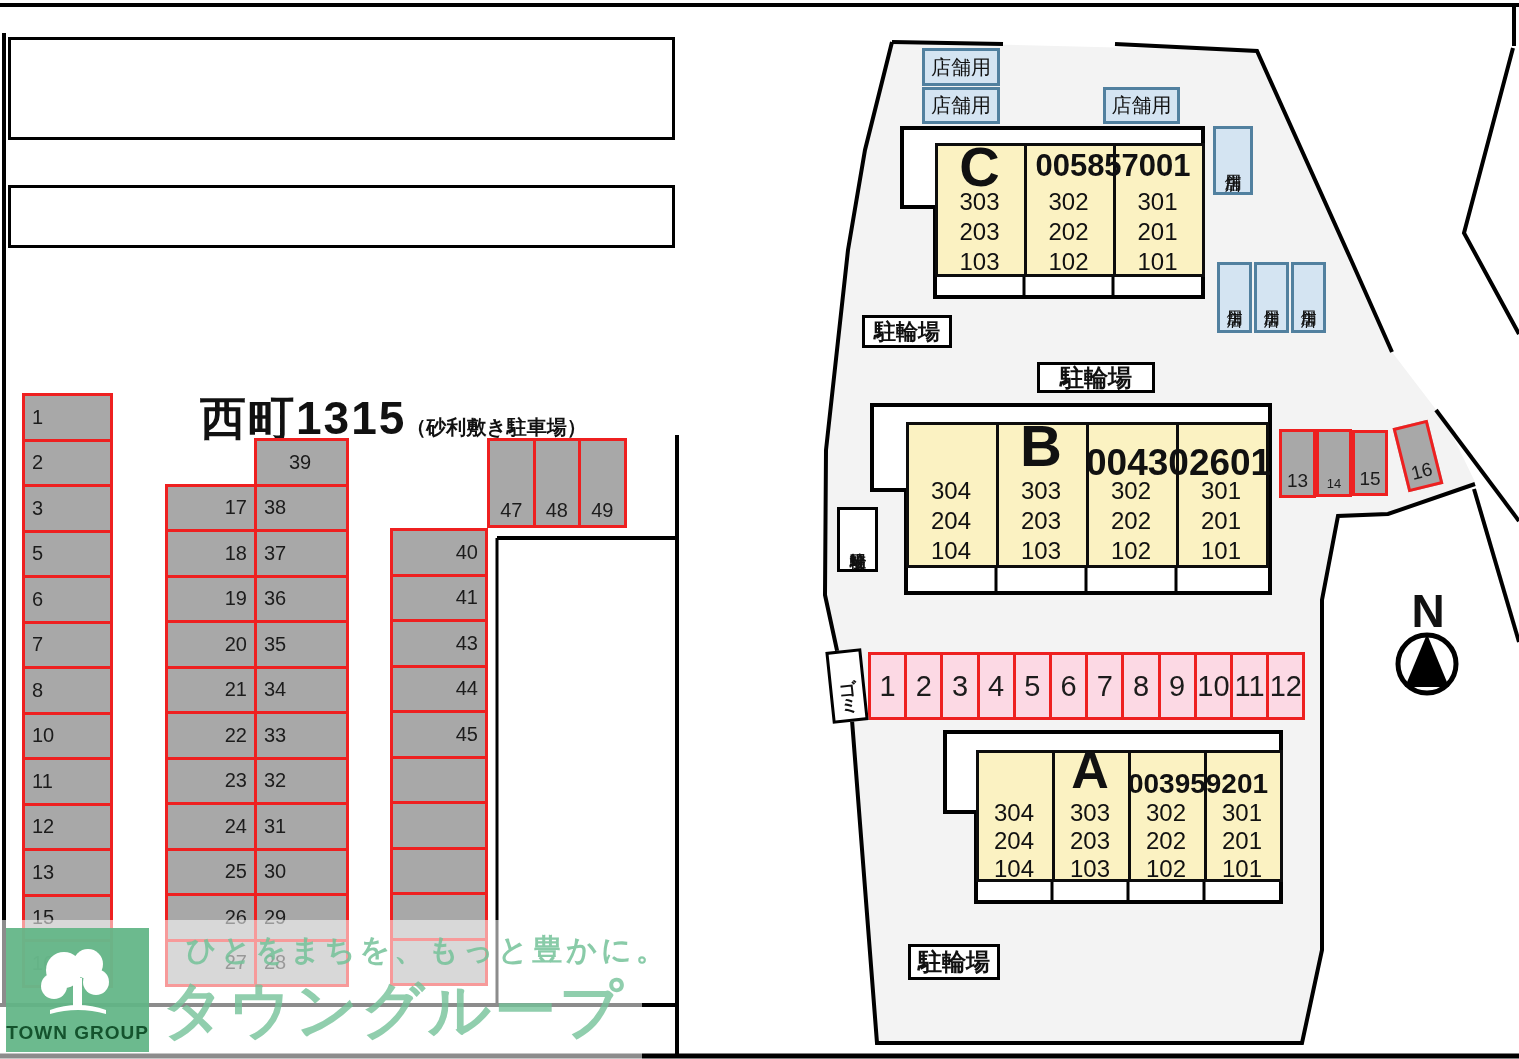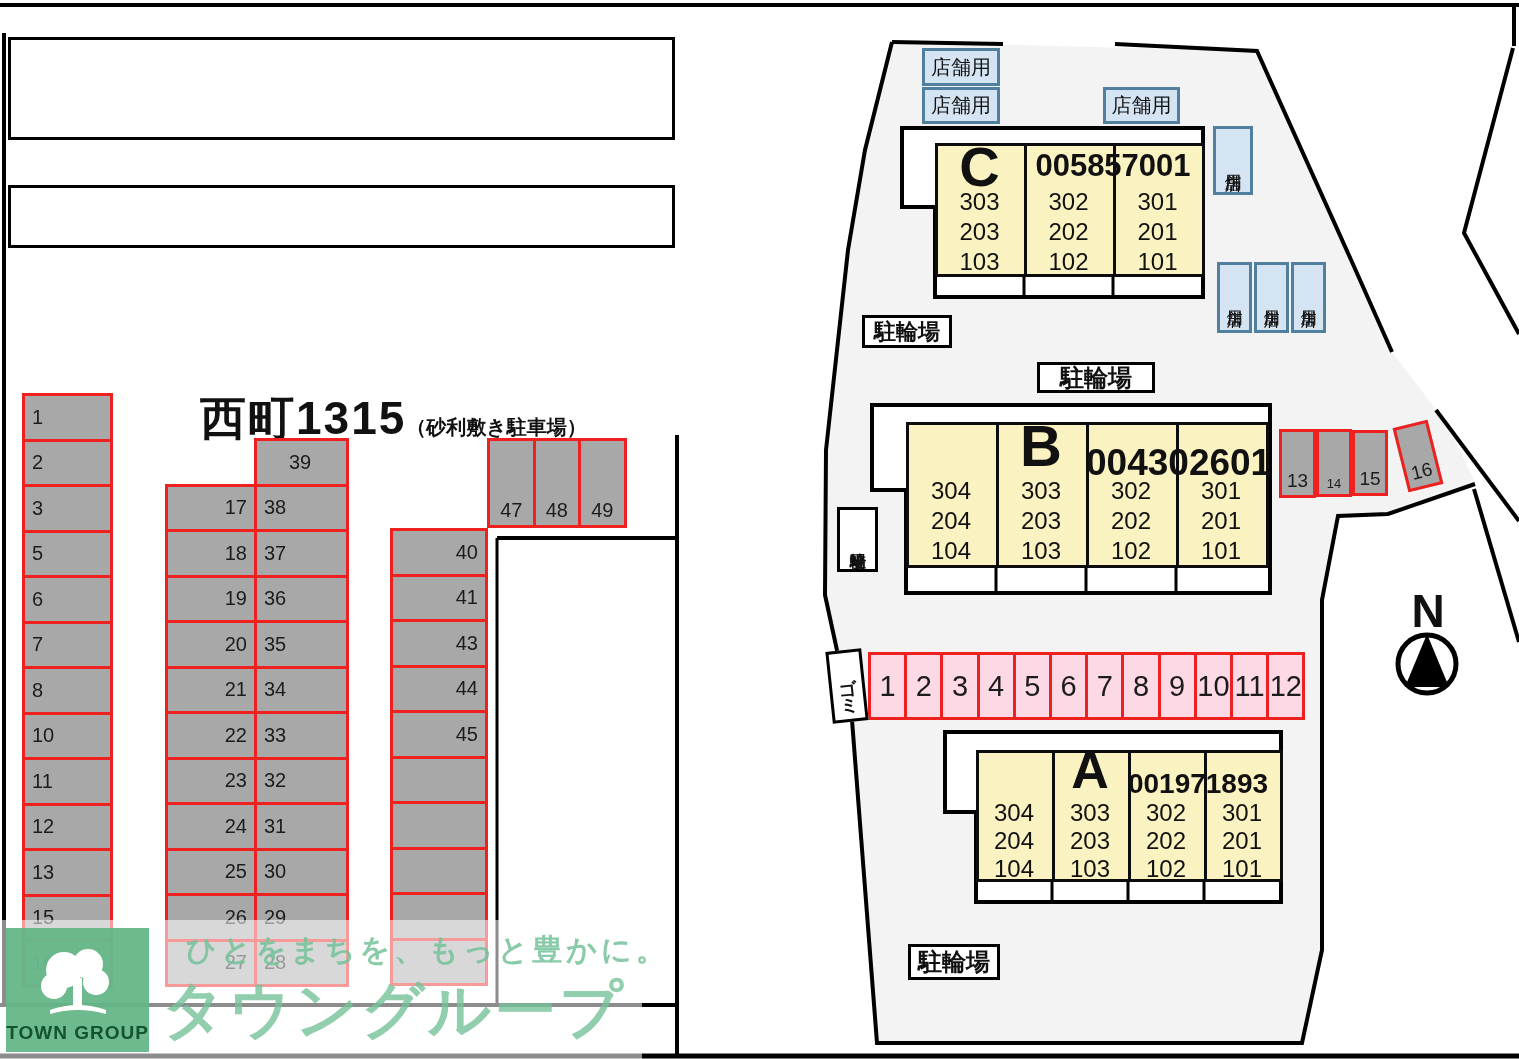--- a/index.html
+++ b/index.html
@@ -214,21 +214,21 @@
     <div class="room" style="left: 1052px; top: 855px; width: 76px; height: 28px; line-height: 28px;">103</div>
     <div class="bcell" style="left: 1128px; top: 750px; width: 79px; height: 132px;"></div>
     <div class="room" style="left: 1128px; top: 799px; width: 76px; height: 28px; line-height: 28px;">302</div>
     <div class="room" style="left: 1128px; top: 827px; width: 76px; height: 28px; line-height: 28px;">202</div>
     <div class="room" style="left: 1128px; top: 855px; width: 76px; height: 28px; line-height: 28px;">102</div>
     <div class="bcell" style="left: 1204px; top: 750px; width: 79px; height: 132px;"></div>
     <div class="room" style="left: 1204px; top: 799px; width: 76px; height: 28px; line-height: 28px;">301</div>
     <div class="room" style="left: 1204px; top: 827px; width: 76px; height: 28px; line-height: 28px;">201</div>
     <div class="room" style="left: 1204px; top: 855px; width: 76px; height: 28px; line-height: 28px;">101</div>
     <div class="blg-letter" style="left: 1052px; top: 740px; width: 76px; font-size: 52px;">A</div>
-    <div class="blg-code" style="left: 1118px; top: 768px; width: 160px; font-size: 28px;">001971893</div>
+    <div class="blg-code" style="left: 1118px; top: 768px; width: 160px; font-size: 28px;">003959201</div>
     <div id="wm-overlay"></div>
     <div id="logo">
     <svg width="96" height="78" viewBox="0 0 96 78">
       <circle cx="34" cy="26" r="18" fill="#fff"></circle>
       <circle cx="58" cy="20" r="15" fill="#fff"></circle>
       <circle cx="66" cy="38" r="13" fill="#fff"></circle>
       <circle cx="24" cy="42" r="13" fill="#fff"></circle>
       <rect x="43" y="34" width="9" height="32" fill="#fff"></rect>
       <path d="M20,66 Q48,56 76,66 L76,70 Q48,62 20,70 Z" fill="#fff"></path>
     </svg>

